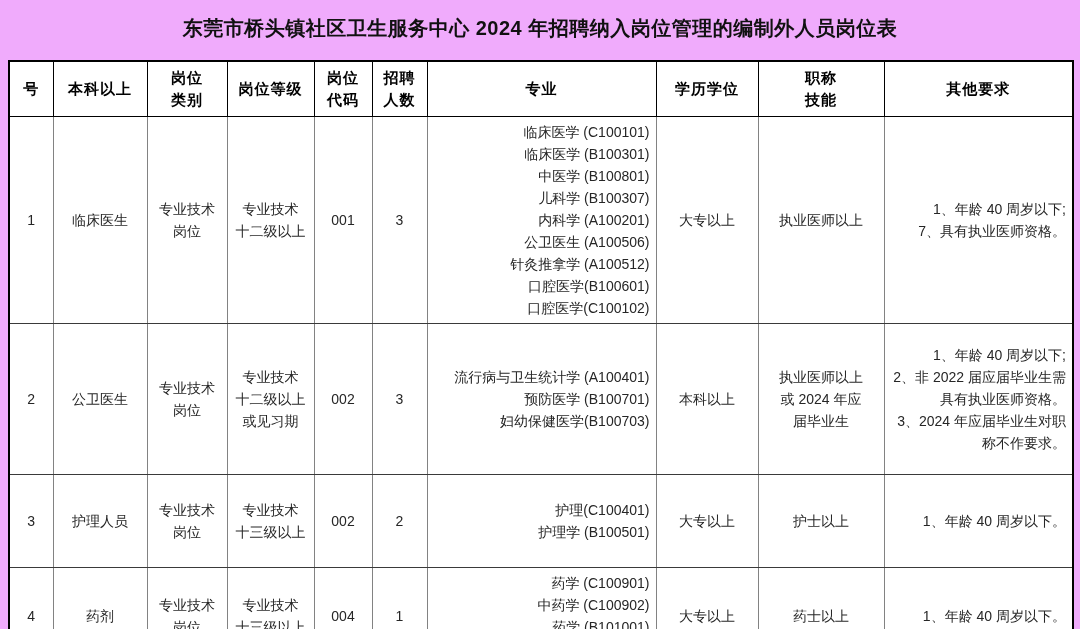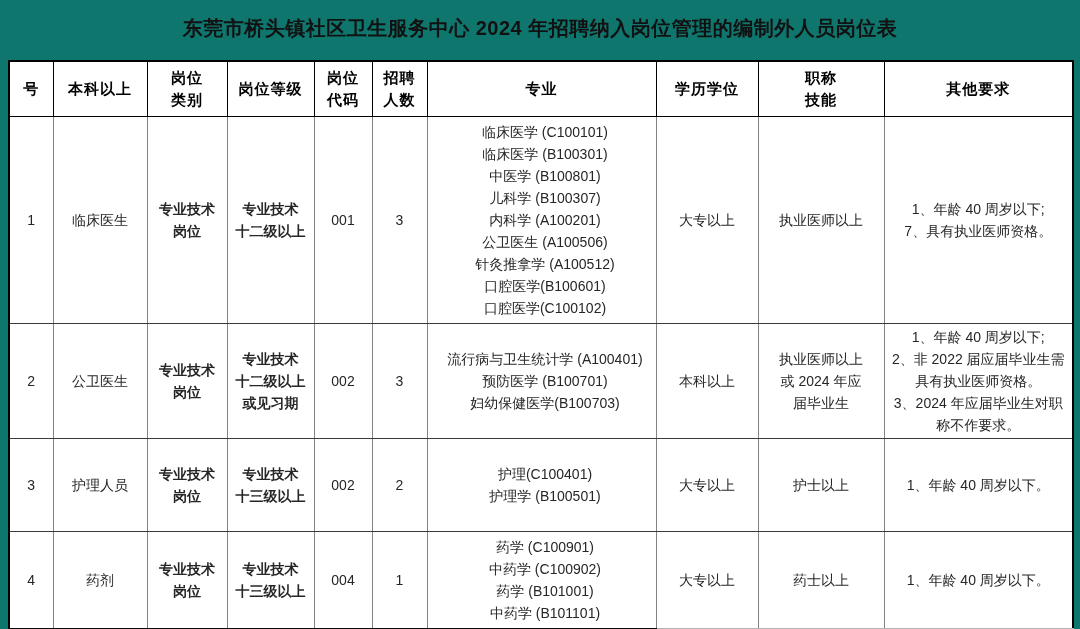--- a/index.html
+++ b/index.html
@@ -1,21 +1,21 @@
 <!DOCTYPE html>
 <html><head>
 <meta charset="utf-8">
 <style>
   * { margin: 0; padding: 0; box-sizing: border-box; }
   html, body { background: #ffffff; }
   .page {
     position: relative;
     width: 1080px;
     height: 629px;
-    background: #0f766e;
+    background: #f0abfc;
     font-family: "Liberation Sans", "DejaVu Sans", sans-serif;
     color: #212121;
     overflow: hidden;
   }
   .title {
     position: absolute;
     top: 15px;
     left: 0;
     width: 100%;
     text-align: center;
@@ -69,26 +69,26 @@
     border-left: 1px solid #828282;
     border-right: 1px solid #828282;
     border-top: 1px solid #3a3a3a;
     border-bottom: 1px solid #3a3a3a;
     font-size: 14px;
     vertical-align: middle;
     text-align: center;
     line-height: 22px;
     color: #262626;
   }
-  td.pre { white-space: pre-line; font-weight: bold; }
+  td.pre { white-space: pre-line; }
   td.padx { padding: 0 18px; }
   td.list { text-align: left; }
   td.majors { padding: 4px 6px 4px 13px; }
-  td.other { padding: 2px 6px; line-height: 22px; }
-  td.majors div, td.other div { text-align: center; }
+  td.other { padding: 20px 6px; line-height: 22px; }
+  td.majors div, td.other div { text-align: right; }
 
   
   tbody tr:last-child td { border-bottom: 3px solid #0a0a0a; }
   tbody tr:last-child td:nth-child(n+8) { border-bottom: 2px solid #b3b3b3; }
 </style>
 </head>
 <body>
 
 <div class="page">
   <div class="title">东莞市桥头镇社区卫生服务中心 2024 年招聘纳入岗位管理的编制外人员岗位表</div>

